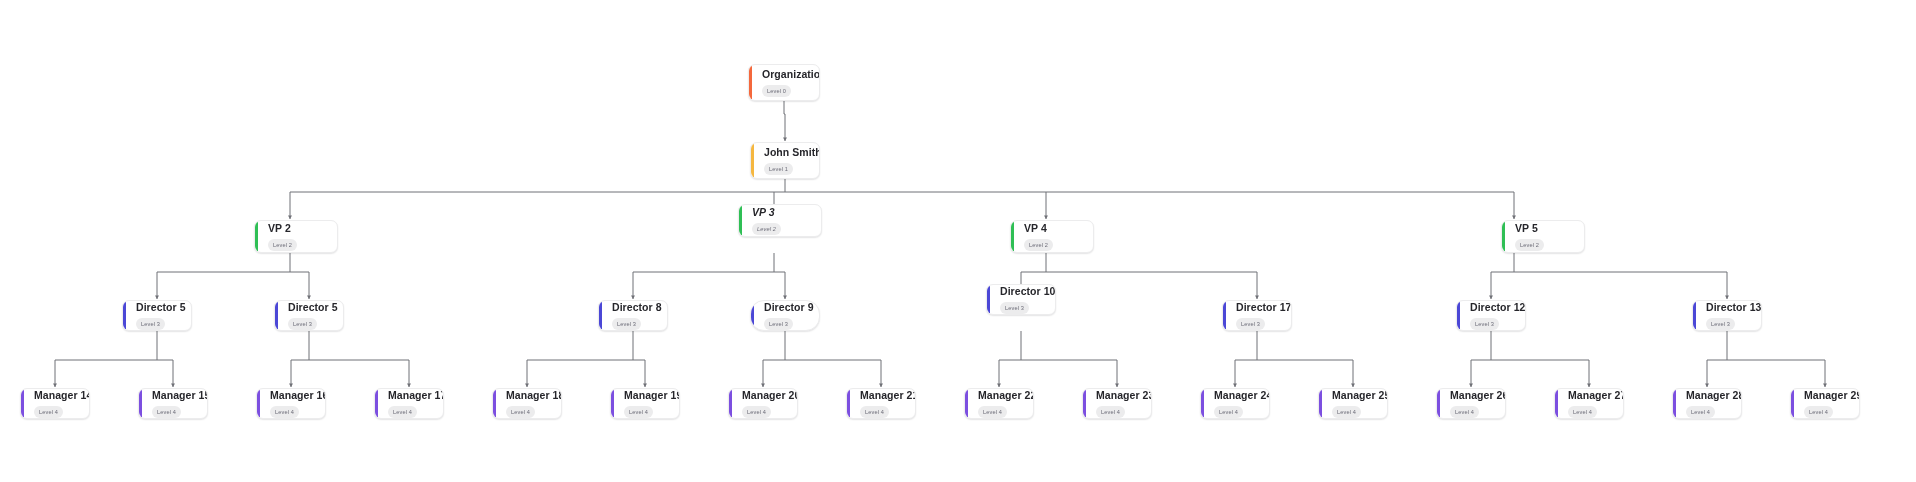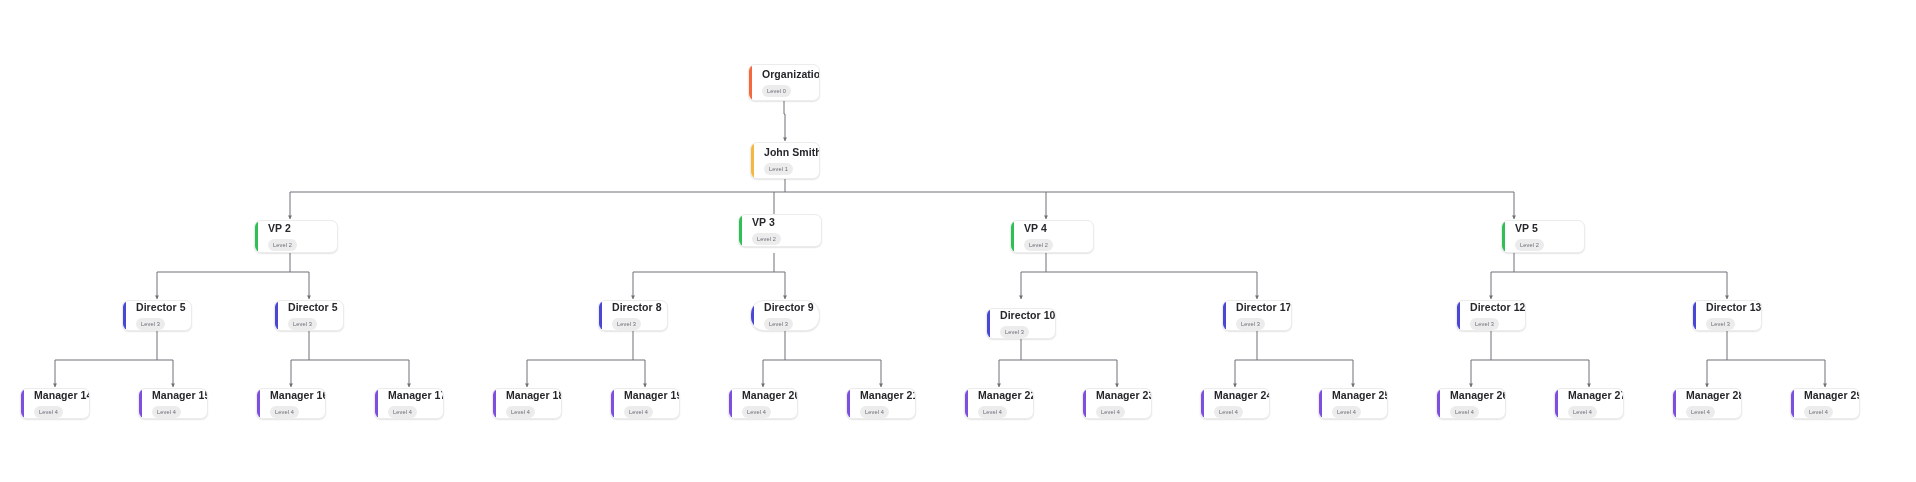--- a/index.html
+++ b/index.html
@@ -145,21 +145,21 @@
       <div class="node n-l1" style="left: 750px; top: 142px;">
         <span class="accent" style="background: rgb(245, 183, 64);"></span>
         <div class="node-title">John Smith</div>
         <div class="node-badge">Level 1</div>
       </div>
       <div class="node n-l2" style="left: 254px; top: 220px;">
         <span class="accent" style="background: rgb(47, 191, 85);"></span>
         <div class="node-title">VP 2</div>
         <div class="node-badge">Level 2</div>
       </div>
-      <div class="node n-l2" style="left: 738px; top: 214px;">
+      <div class="node n-l2" style="left: 738px; top: 204px; font-style: italic;">
         <span class="accent" style="background: rgb(47, 191, 85);"></span>
         <div class="node-title">VP 3</div>
         <div class="node-badge">Level 2</div>
       </div>
       <div class="node n-l2" style="left: 1010px; top: 220px;">
         <span class="accent" style="background: rgb(47, 191, 85);"></span>
         <div class="node-title">VP 4</div>
         <div class="node-badge">Level 2</div>
       </div>
       <div class="node n-l2" style="left: 1478px; top: 220px; margin-left: 23px;">
@@ -180,21 +180,21 @@
       <div class="node n-l3" style="left: 598px; top: 300px; justify-content: center;">
         <span class="accent" style="background: rgb(75, 71, 214);"></span>
         <div class="node-title">Director 8</div>
         <div class="node-badge">Level 3</div>
       </div>
       <div class="node n-l3" style="left: 750px; top: 300px; border-radius: 14px;">
         <span class="accent" style="background: rgb(75, 71, 214);"></span>
         <div class="node-title">Director 9</div>
         <div class="node-badge">Level 3</div>
       </div>
-      <div class="node n-l3" style="left: 986px; top: 308px;">
+      <div class="node n-l3" style="left: 986px; top: 284px;">
         <span class="accent" style="background: rgb(75, 71, 214);"></span>
         <div class="node-title">Director 10</div>
         <div class="node-badge">Level 3</div>
       </div>
       <div class="node n-l3" style="left: 1222px; top: 300px;">
         <span class="accent" style="background: rgb(75, 71, 214);"></span>
         <div class="node-title">Director 17</div>
         <div class="node-badge">Level 3</div>
       </div>
       <div class="node n-l3" style="left: 1456px; top: 300px; text-align: center;">

